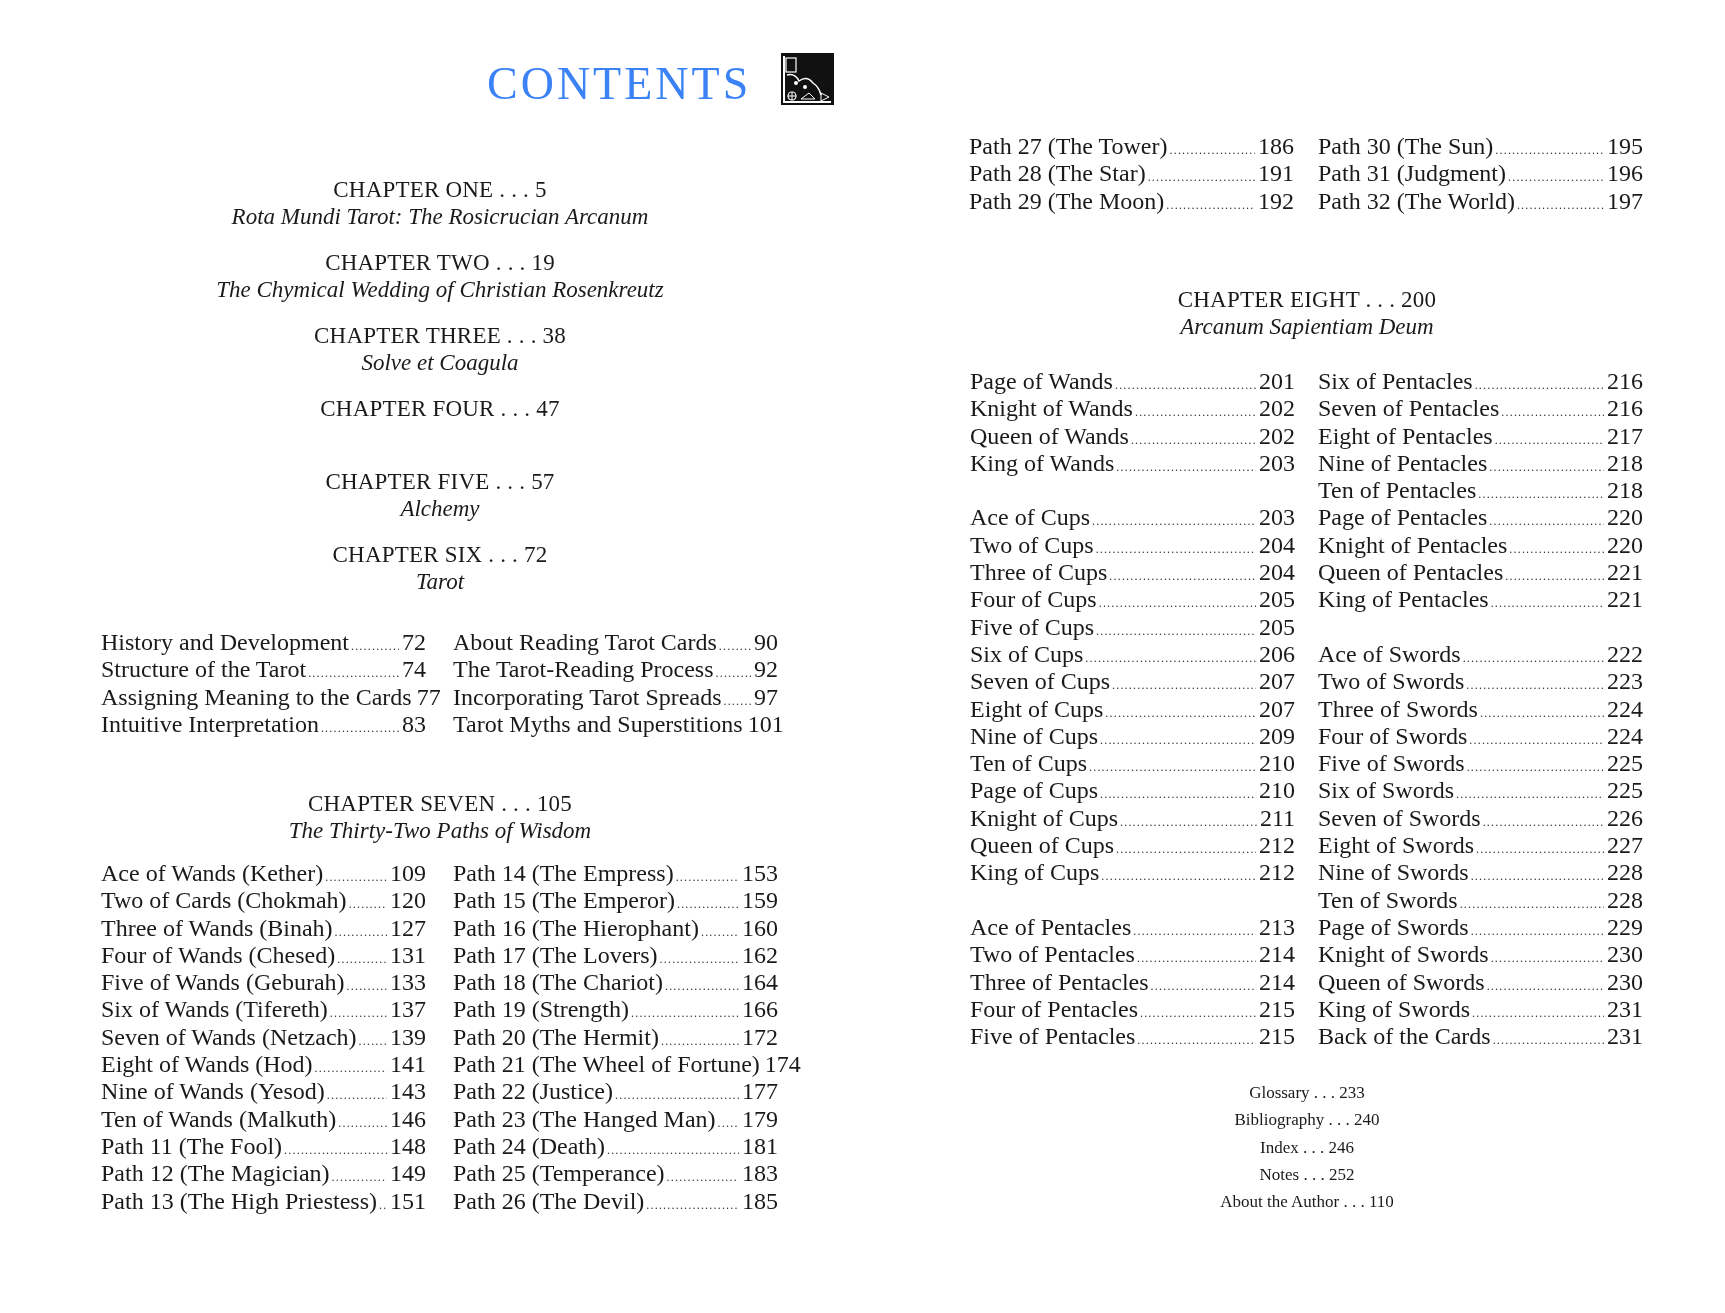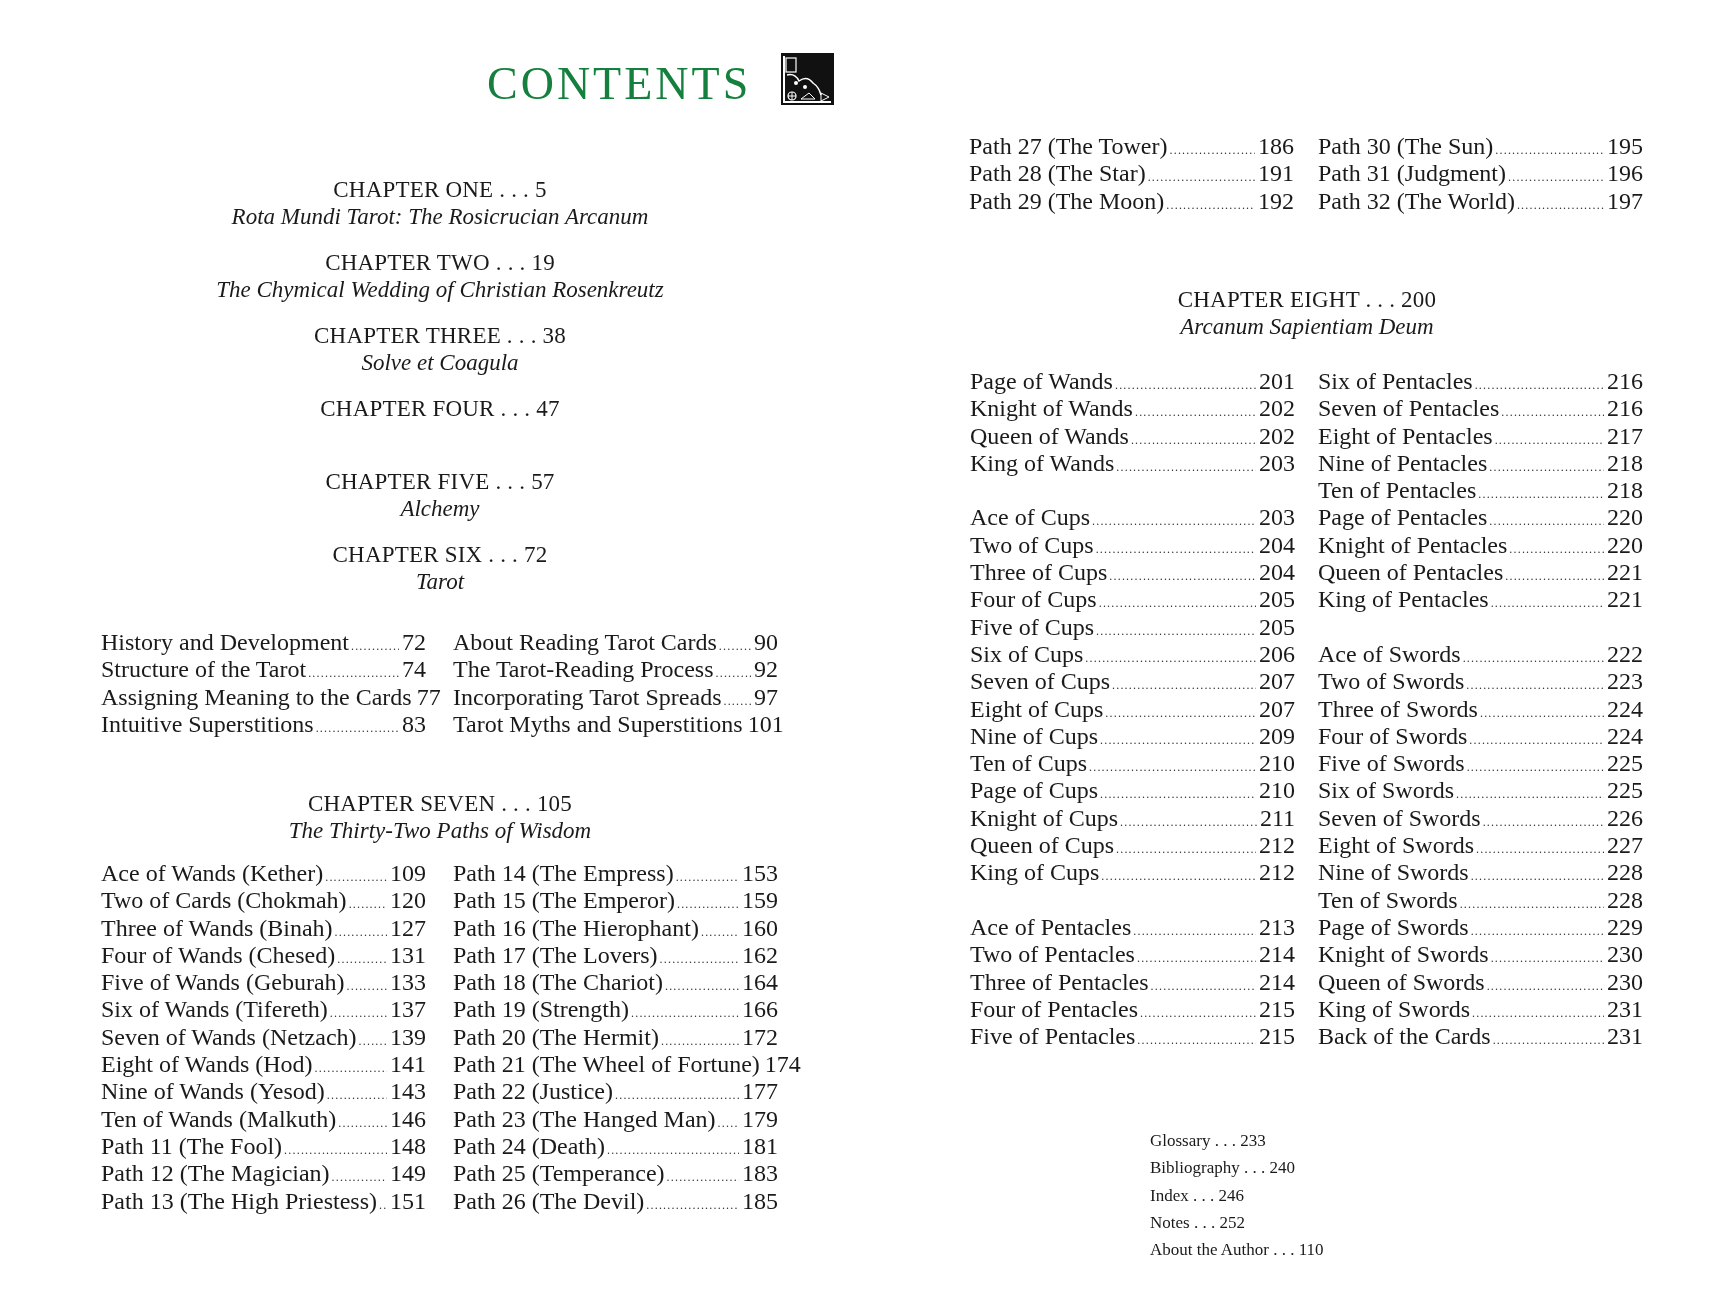--- a/index.html
+++ b/index.html
@@ -1,32 +1,32 @@
 <!DOCTYPE html>
 <html><head>
 <meta charset="utf-8">
 <style>
   html, body { margin:0; padding:0; background:#ffffff; }
   body { width:1725px; height:1313px; position:relative; overflow:hidden;
          font-family:"Liberation Serif","DejaVu Serif",serif; color:#1a1a1a; }
   .title { position:absolute; left:487px; top:58px; font-size:46px; letter-spacing:3px;
-           line-height:52px; color:#15803d; }
+           line-height:52px; color:#3b82f6; }
   .ornament { position:absolute; left:781px; top:53px; width:53px; height:52px; background:#111; }
   .ornament svg { display:block; }
   .chap { position:absolute; text-align:center; font-size:23px; line-height:27px; }
   .chap .head { letter-spacing:0.2px; }
   .chap .sub { font-style:italic; }
   .toc { position:absolute; font-size:24px; }
   .row { display:flex; align-items:baseline; height:27.3px; line-height:27.3px; white-space:nowrap; }
   .row .t { flex:0 0 auto; }
   .row .d { flex:1 1 auto; overflow:hidden; margin:0 3px 0 2px; letter-spacing:1.2px; font-size:12px; color:#333; }
   .row .d::after { content:"................................................................................................................................................"; }
   .row .p { flex:0 0 auto; }
   .row.blank .d::after { content:""; }
-  .back { position:absolute; left:1150px; width:314px; font-size:17px; line-height:27.3px;margin-top:48px; }
+  .back { position:absolute; left:1150px; width:314px; text-align:center; font-size:17px; line-height:27.3px; }
 </style>
 </head>
 <body>
 
 <div class="title">CONTENTS</div>
 <div class="ornament">
   <svg width="53" height="52" viewBox="0 0 53 52">
     <rect x="0" y="0" width="53" height="52" fill="#111"></rect>
     <path d="M3 3 L3 49 L50 49" stroke="#fff" stroke-width="2" fill="none"></path>
     <rect x="5" y="5" width="10" height="14" fill="none" stroke="#fff" stroke-width="1.2"></rect>
@@ -74,21 +74,21 @@
       <span class="t">Structure of the Tarot</span>
       <span class="d"></span>
       <span class="p">74</span>
     </div>
     <div class="row">
       <span class="t">Assigning Meaning to the Cards</span>
       <span class="d"></span>
       <span class="p">77</span>
     </div>
     <div class="row">
-      <span class="t">Intuitive Superstitions</span>
+      <span class="t">Intuitive Interpretation</span>
       <span class="d"></span>
       <span class="p">83</span>
     </div>
   </div>
 <div class="toc" style="left:453px;top:629px;width:325px;">
     <div class="row">
       <span class="t">About Reading Tarot Cards</span>
       <span class="d"></span>
       <span class="p">90</span>
     </div>

